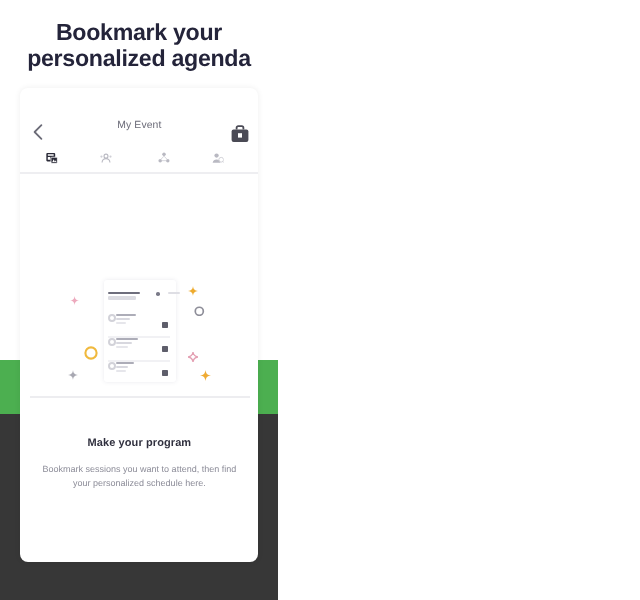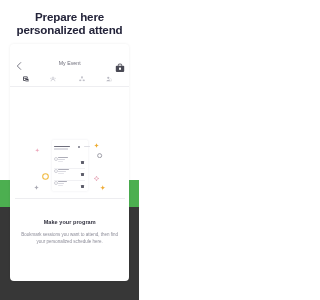--- a/index.html
+++ b/index.html
@@ -64,22 +64,22 @@
 </head>
 <body>
 
 <div id="root">
 
   <div class="band-white"></div>
   <div class="band-green" style="background: rgb(76, 175, 80);"></div>
   <div class="band-dark" style="background: rgb(55, 55, 55);"></div>
 
   <div class="headline">
-    <span>Prepare here</span><br>
-    <span>personalized attend</span>
+    <span>Bookmark your</span><br>
+    <span>personalized agenda</span>
   </div>
 
   <div class="phone">
 
     <div class="navbar">
       <div class="nav-back">
         <svg viewBox="0 0 14 14" width="14" height="14">
           <path d="M8.7 3.6 L5.3 7 L8.7 10.4" fill="none" stroke="#6d6d79" stroke-width="0.9" stroke-linecap="round" stroke-linejoin="round"></path>
         </svg>
       </div>

